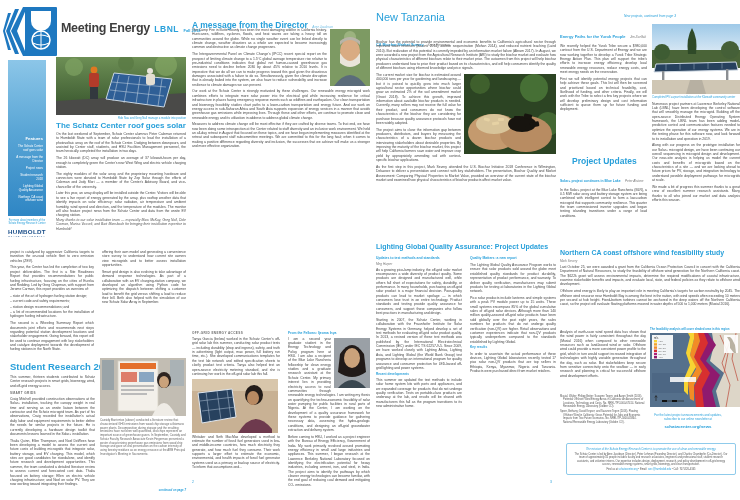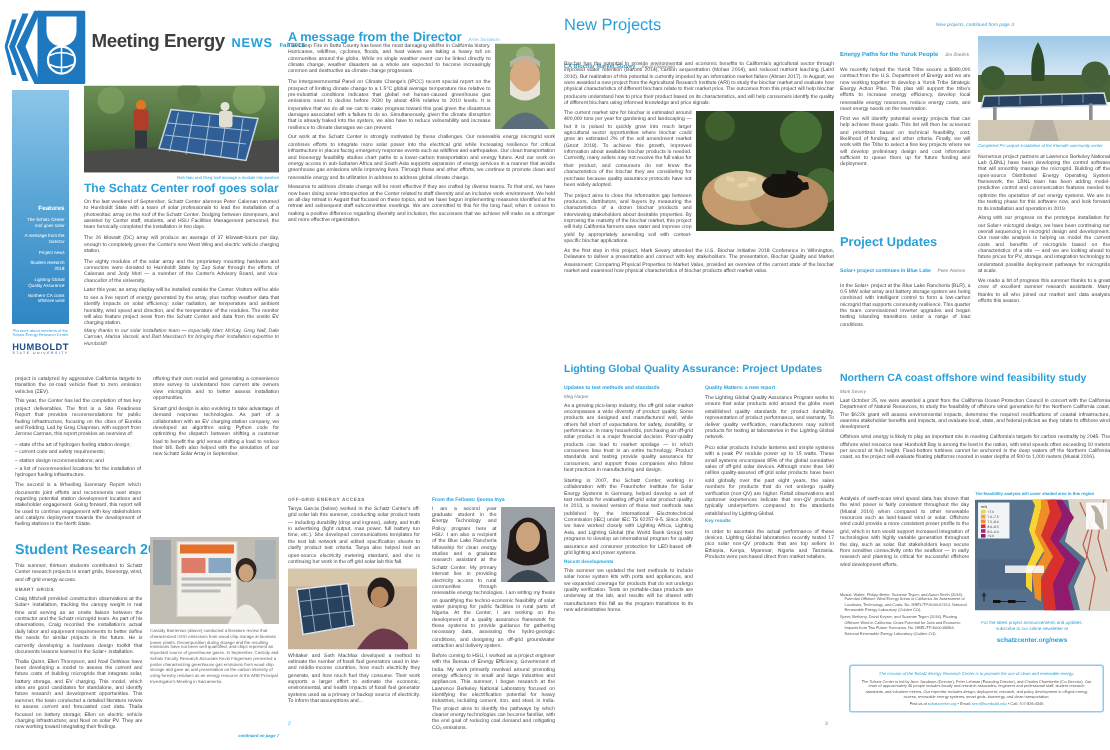--- a/index.html
+++ b/index.html
@@ -55,21 +55,21 @@
       <path d="M5 6 L8 6 L2 24 L8 43 L5 43 L0 24 Z"></path>
       <rect x="22" y="0" width="32" height="49" rx="1"></rect>
     </g>
     <path d="M28 4 h20 v10 a10 10 0 0 1 -20 0 Z" fill="#ffffff"></path>
     <circle cx="38" cy="33" r="9" fill="#1e78c0" stroke="#ffffff" stroke-width="1.5"></circle>
     <path d="M30 30 q8 -4 16 0 M30 36 q8 4 16 0 M38 24 v18" stroke="#ffffff" stroke-width="1" fill="none"></path>
   </svg>
 
   <div class="abs" style="left:61px;top:18px">
     <span class="mast-main">Meeting Energy</span>
-    <span class="mast-news">NEWS</span>
+    <span class="mast-news">LBNL</span>
     <span class="mast-issue">Fall 2018</span>
   </div>
 
   <div class="abs sidebar" style="left:8px;top:60px;width:38px;height:156px">
     <div class="feat-label">Features</div>
     <div class="feat-item">The Schatz Center roof goes solar</div>
     <div class="feat-item">A message from the Director</div>
     <div class="feat-item">Project news</div>
     <div class="feat-item">Student research 2018</div>
     <div class="feat-item">Lighting Global Quality Assurance</div>
@@ -199,21 +199,21 @@
         <path d="M6 16 q12 -18 24 0 l2 18 q-14 10 -28 0 Z" fill="#211a18"></path>
         <ellipse cx="18" cy="20" rx="8" ry="10" fill="#caa27b"></ellipse>
         <path d="M4 50 q14 -16 28 0 Z" fill="#3a4750"></path>
       </svg>
       <p>I am a second year graduate student in the Energy Technology and Policy program here at HSU. I am also a recipient of the Blue Lake Rancheria fellowship for clean energy studies and a graduate research assistant at the Schatz Center. My primary interest lies in providing electricity access to rural communities through renewable energy technologies. I am writing my thesis on quantifying the techno-economic feasibility of solar water pumping for public facilities in rural parts of Nigeria. At the Center, I am working on the development of a quality assurance framework for these systems to provide guidance for gathering necessary data, assessing the hydro-geologic conditions, and designing an off-grid groundwater extraction and delivery system.</p>
       <p>Before coming to HSU, I worked as a project engineer with the Bureau of Energy Efficiency, Government of India. My work primarily revolved around promoting energy efficiency in small and large industries and appliances. This summer, I began research at the Lawrence Berkeley National Laboratory focused on identifying the electrification potential for heavy industries, including cement, iron, and steel, in India. The project aims to identify the pathways by which cleaner energy technologies can become familiar, with the end goal of reducing coal demand and mitigating CO₂ emissions.</p>
     </div>
   </div>
   <div class="abs pagenum" style="left:192px;top:480px">2</div>
 
-  <div class="abs h1" style="left:376px;top:11px;font-size:11px;font-weight:normal">New Projects</div>
+  <div class="abs h1" style="left:376px;top:11px;font-size:11px;font-weight:normal">New Tanzania</div>
   <div class="abs" style="left:376px;top:32px;width:180px">
     <span class="subhead" style="font-size:3.8px">CA Biochar Market Survey</span>
     <span class="byline dark" style="font-size:2.9px">Kevin Fingerman</span>
   </div>
   <div class="abs body" style="left:376px;top:40px;width:180px;height:200px;overflow:hidden">
     <p>Biochar has the potential to provide environmental and economic benefits to California's agricultural sector through improved water retention (Baronti 2014), carbon sequestration (Mohan 2014), and reduced nutrient leaching (Laird 2010). But realization of this potential is currently impeded by an information market failure (Abram 2017). In August, we were awarded a new project from the Agricultural Research Institute (ARI) to study the biochar market and evaluate how physical characteristics of different biochars relate to their market price. The outcomes from this project will help biochar producers understand how to price their product based on its characteristics, and will help consumers identify the quality of different biochars using informed knowledge and price signals.</p>
     <svg class="floatR photo" width="92" height="80" viewBox="0 0 92 80">
       <rect width="92" height="80" fill="#2c4423"></rect>
       <circle cx="70" cy="14" r="14" fill="#4e7a3a" opacity=".8"></circle>
       <circle cx="16" cy="10" r="10" fill="#41642f" opacity=".9"></circle>
@@ -263,21 +263,21 @@
 
   <div class="abs capblue italic center" style="left:560px;top:14px;width:180px;font-size:3.2px">New projects, continued from page 3</div>
 
   <div class="abs" style="left:560px;top:24px;width:87px">
     <span class="subhead" style="font-size:4px">Energy Paths for the Yurok People</span>
     <span class="byline dark">Jim Zoellick</span>
     <div class="body" style="margin-top:2px;height:108px;overflow:hidden">
       <p>We recently helped the Yurok Tribe secure a $980,000 contract from the U.S. Department of Energy and we are now working together to develop a Yurok Tribe Strategic Energy Action Plan. This plan will support the tribe's efforts to increase energy efficiency, develop local renewable energy resources, reduce energy costs, and meet energy needs on the reservation.</p>
       <p>First we will identify potential energy projects that can help achieve these goals. This list will then be screened and prioritized based on technical feasibility, cost, likelihood of funding, and other criteria. Finally, we will work with the Tribe to select a few key projects where we will develop preliminary design and cost information sufficient to queue them up for future funding and deployment.</p>
     </div>
-    <div class="h1" style="font-size:8.5px;margin:4px 0 2px 0">Project Updates</div>
+    <div class="h1" style="font-size:8.5px;margin:4px 0 2px 12px">Project Updates</div>
     <div>
       <span class="subhead" style="font-size:3.4px">Solar+ project continues in Blue Lake</span>
       <span class="byline dark">Peter Alstone</span>
     </div>
     <div class="body" style="margin-top:1.5px;height:62px;overflow:hidden">
       <p>In the Solar+ project at the Blue Lake Rancheria (BLR), a 0.5 MW solar array and battery storage system are being combined with intelligent control to form a low-carbon microgrid that supports community resilience. This quarter the team commissioned inverter upgrades and began testing islanding transitions under a range of load conditions.</p>
     </div>
   </div>
 
   <div class="abs" style="left:652px;top:24px;width:88px">

